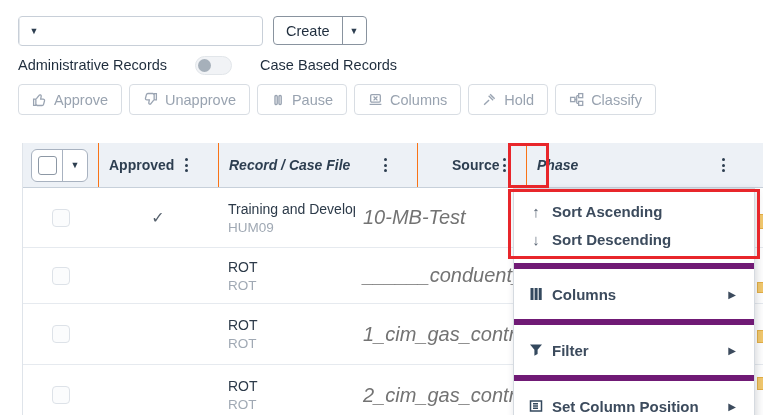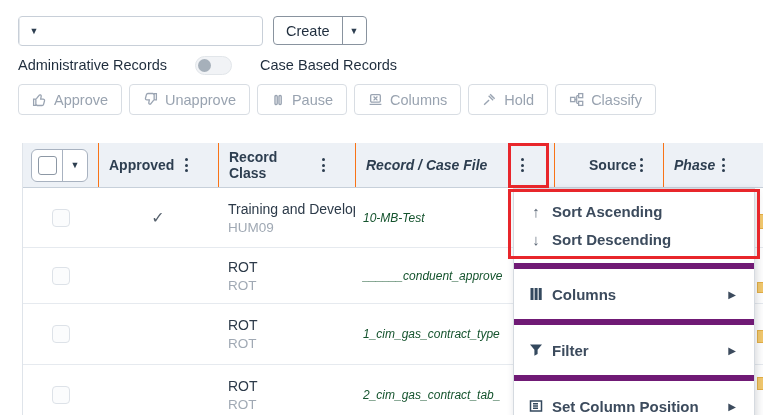--- a/index.html
+++ b/index.html
@@ -83,21 +83,21 @@
 
   .grid-row{display:flex;border-bottom:1px solid #e6eaef;box-sizing:border-box;background:#fff;}
   .cell{box-sizing:border-box;display:flex;align-items:center;overflow:hidden;}
   .c-check{justify-content:center;}
   .row-cb{width:16px;height:16px;border:1.5px solid #dde2e8;border-radius:4px;background:#fbfcfd;cursor:pointer;}
   .c-approved{justify-content:center;color:#55606c;font-size:16px;}
   .c-class{flex-direction:column;align-items:flex-start;justify-content:center;padding-left:10px;}
   .cc-main{font-size:14px;color:#2c3a49;white-space:nowrap;}
   .cc-sub{font-size:13.5px;color:#a0a9b4;margin-top:3px;white-space:nowrap;}
   .c-file{padding-left:8px;}
-  .file-link{font-size:12px;color:#14532d;text-decoration:none;white-space:nowrap;cursor:pointer;}
+  .file-link{font-size:20px;color:#737373;text-decoration:none;white-space:nowrap;cursor:pointer;}
 
   .col0{width:75px;}  .col1{width:120px;} .col2{width:137px;}
   .col3{width:199px;font-style:italic;} .col4{width:109px;padding-left:24px;} .col5{flex:1;font-style:italic;}
 
   .phase-sliver{position:absolute;right:0;width:5px;background:#f3c96d;border:1px solid #e4af45;border-right:none;}
 
   
   .menu{
     left:513px;top:188px;width:242px;height:260px;background:#fff;
     border:1px solid #d5dae0;box-shadow:2px 3px 8px rgba(40,50,60,.18);
@@ -207,28 +207,20 @@
       </div>
     </div>
     <div class="hcell col1">
       <span class="hlabel">Approved</span>
       <span class="kebab">
           <i></i>
           <i></i>
           <i></i>
         </span>
     </div>
-    <div class="hcell col2">
-      <span class="hlabel">Record Class</span>
-      <span class="kebab">
-          <i></i>
-          <i></i>
-          <i></i>
-        </span>
-    </div>
     <div class="hcell col3">
       <span class="hlabel">Record / Case File</span>
       <span class="kebab">
           <i></i>
           <i></i>
           <i></i>
         </span>
     </div>
     <div class="hcell col4">
       <span class="hlabel">Source</span>

